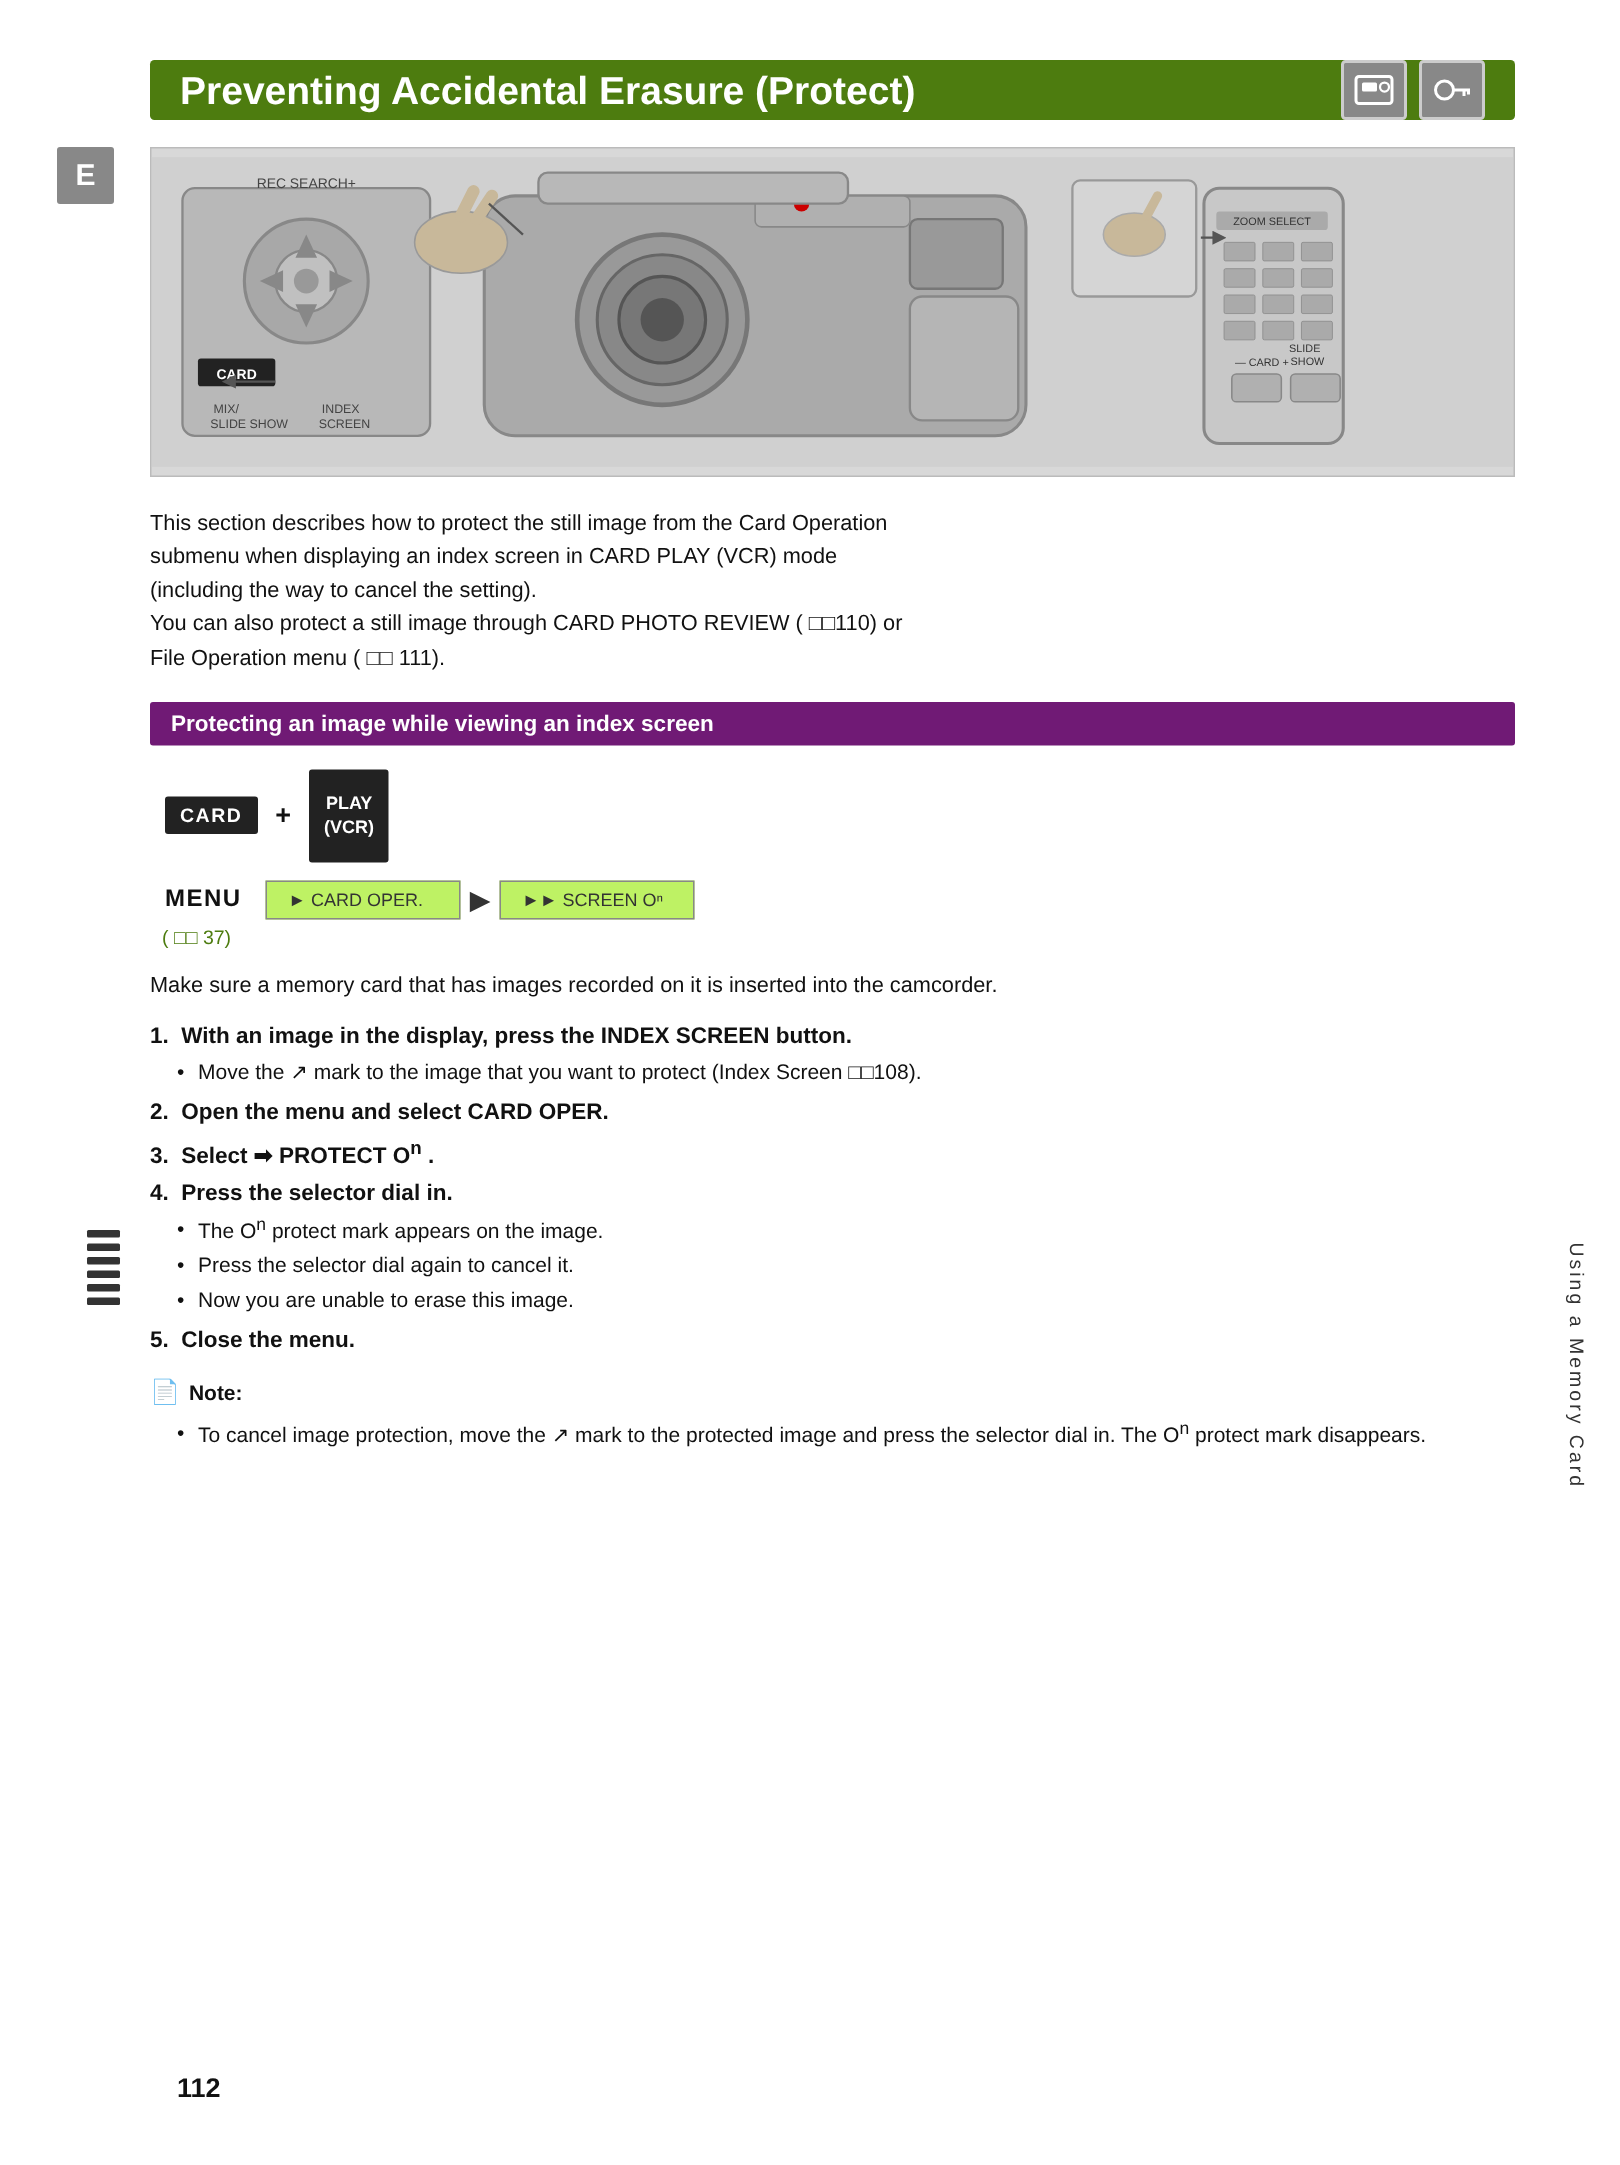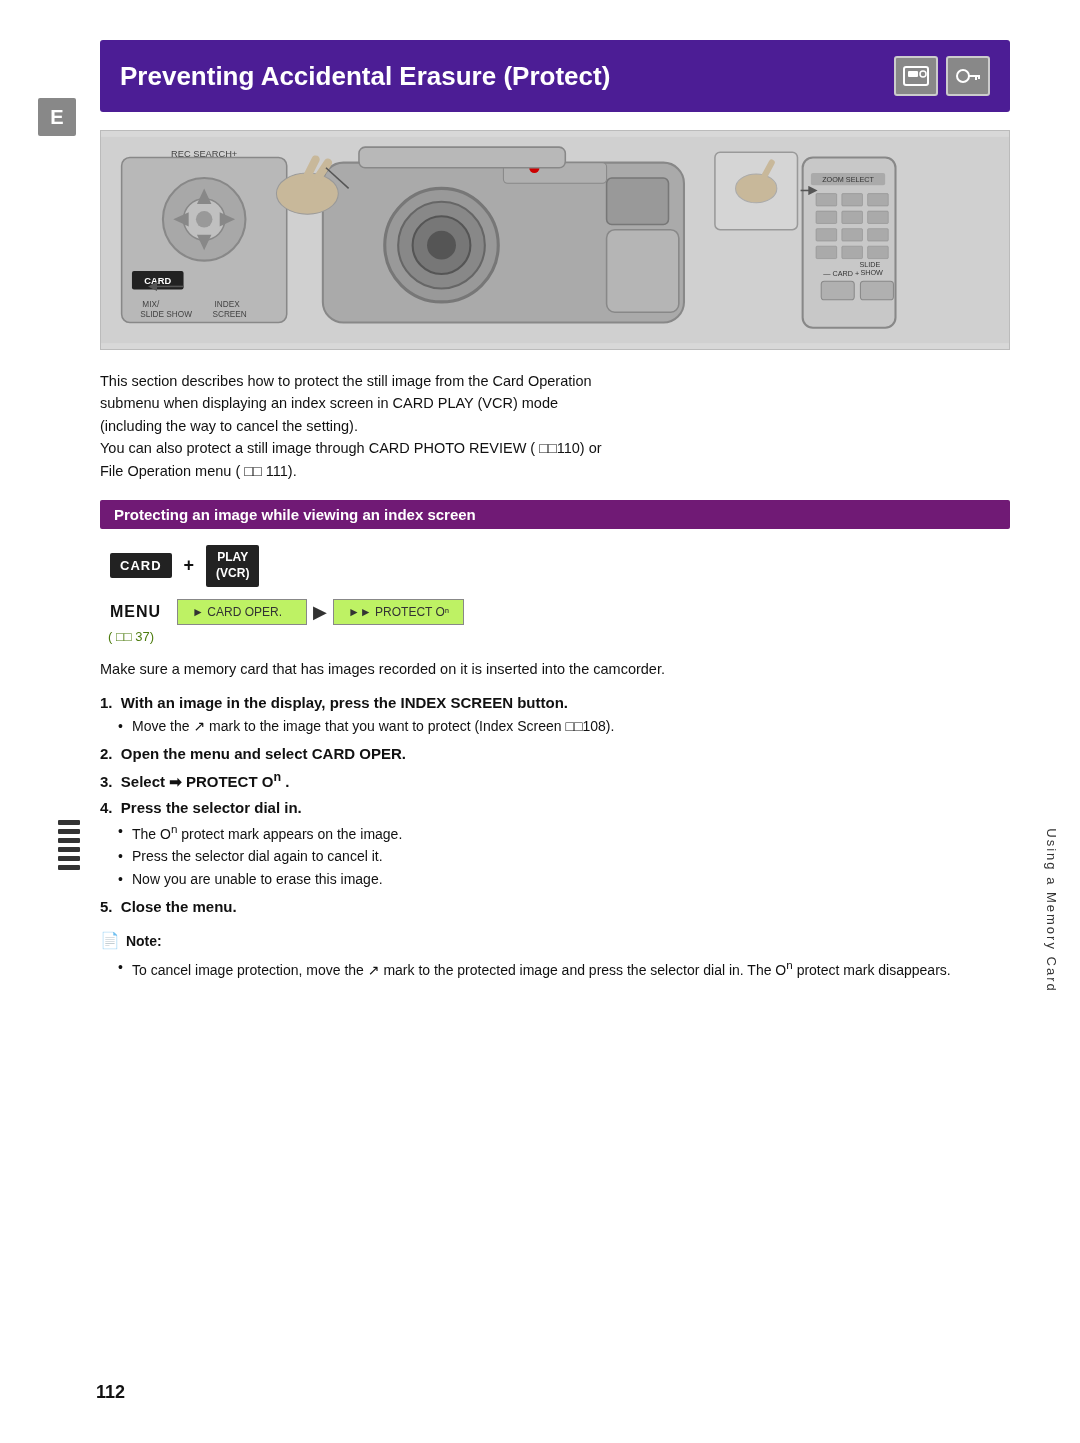--- a/index.html
+++ b/index.html
@@ -13,25 +13,25 @@
       position: relative;
     }
     .page {
       width: 1080px;
       min-height: 1443px;
       padding: 40px 70px 60px 100px;
       position: relative;
     }
     
     .header-banner {
-      background: #4c1d95;
+      background: #4d7c0f;
       color: #fff;
       font-size: 26px;
       font-weight: bold;
-      padding: 16px 20px;
+      padding: 0 20px;
       display: flex;
       align-items: center;
       justify-content: space-between;
       margin-bottom: 18px;
       border-radius: 3px;
     }
     .header-icons {
       display: flex;
       gap: 8px;
     }
@@ -110,21 +110,21 @@
     }
     .plus-sign {
       font-size: 18px;
       font-weight: bold;
     }
     .play-vcr-badge {
       background: #222;
       color: #fff;
       font-size: 12px;
       font-weight: bold;
-      padding: 5px 10px;
+      padding: 15px 10px;
       border-radius: 2px;
       text-align: center;
       line-height: 1.3;
     }
     
     .menu-row {
       display: flex;
       align-items: center;
       gap: 0;
       margin-bottom: 4px;
@@ -244,21 +244,21 @@
     }
     .note-bullets li::before {
       content: "•";
       position: absolute;
       left: 0;
     }
     
     .page-number {
       position: absolute;
       bottom: 40px;
-      left: 96px;
+      left: 118px;
       font-size: 18px;
       font-weight: bold;
     }
     
     .diagram-svg {
       width: 100%;
       height: 100%;
     }
   </style>
 </head>
@@ -400,21 +400,21 @@
     <div class="play-vcr-badge">
       <div>PLAY</div>
       <div>(VCR)</div>
     </div>
   </div>
 
   <div class="menu-row">
     <span class="menu-label">MENU</span>
     <div class="menu-box">► CARD OPER.</div>
     <span class="menu-arrow">▶</span>
-    <div class="menu-box">►► PROTECT Oⁿ</div>
+    <div class="menu-box">►► SCREEN Oⁿ</div>
   </div>
   <div class="menu-ref">( □□ 37)</div>
 
   <p style="font-size:14.5px;line-height:1.55;margin-bottom:14px;">Make sure a memory card that has images recorded on it is inserted into the camcorder.</p>
 
   <div class="vert-lines">
     <div class="vert-line"></div>
     <div class="vert-line"></div>
     <div class="vert-line"></div>
     <div class="vert-line"></div>

